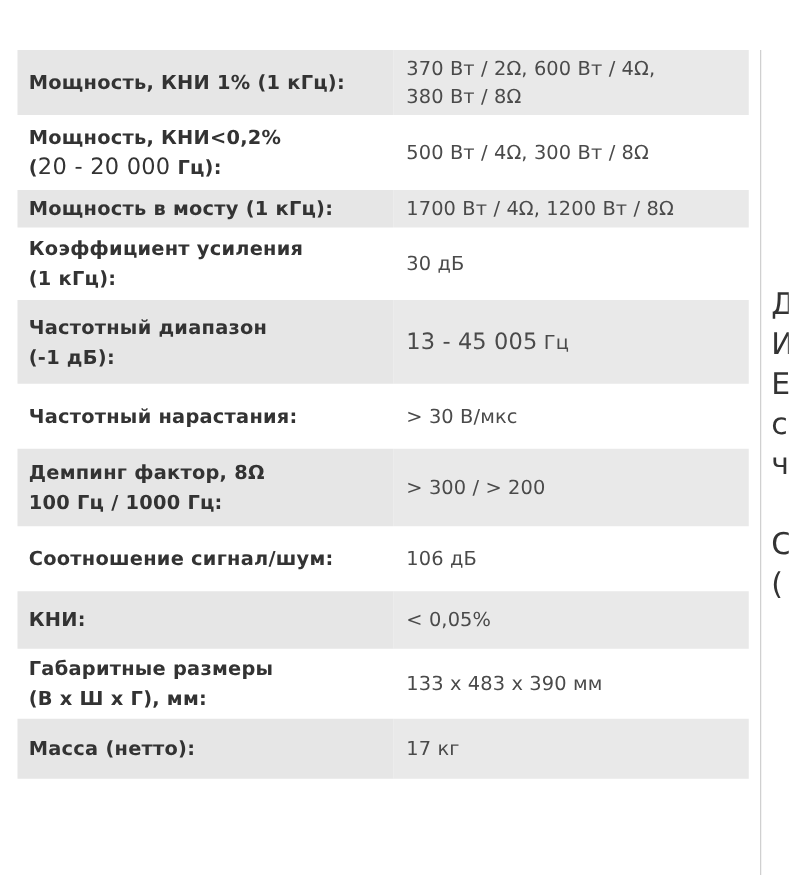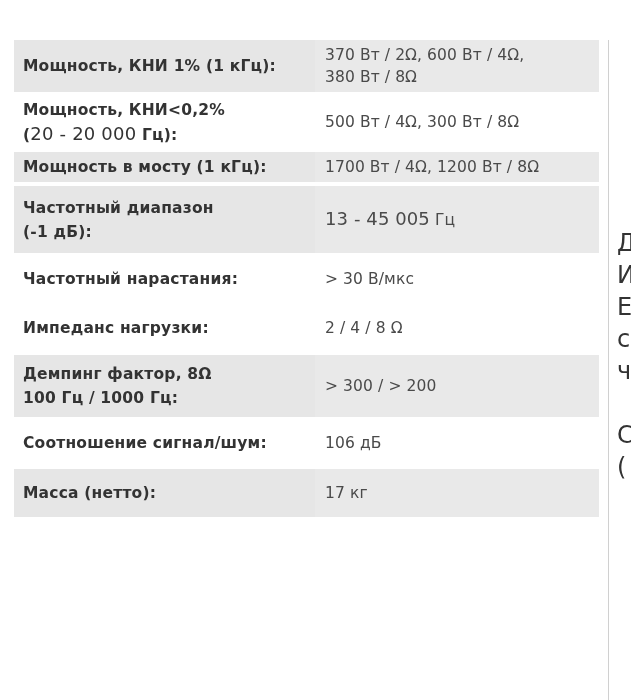--- a/index.html
+++ b/index.html
@@ -92,47 +92,61 @@
         <td class="label">
           <span>Мощность, КНИ&lt;0,2%</span><br>
           <span>(</span><span class="u" style="font-size:18px">20 - 20 000</span><span> Гц):</span>
         </td>
         <td class="val">500 Вт / 4Ω, 300 Вт / 8Ω</td>
       </tr>
       <tr class="spec-row shaded" style="height:30px">
         <td class="label">Мощность в мосту (1 кГц):</td>
         <td class="val">1700 Вт / 4Ω, 1200 Вт / 8Ω</td>
       </tr>
+      <tr class="spec-row" style="height:50px">
+        <td class="label">
+          <span>Коэффициент усиления</span><br>
+          <span>(1 кГц):</span>
+        </td>
+        <td class="val">30 дБ</td>
+      </tr>
       <tr class="spec-row shaded" style="height:67px">
         <td class="label">
           <span>Частотный диапазон</span><br>
           <span>(-1 дБ):</span>
         </td>
         <td class="val">
           <span class="u">13 - 45 005</span><span> Гц</span>
         </td>
       </tr>
       <tr class="spec-row" style="height:44px">
         <td class="label">Частотный нарастания:</td>
         <td class="val">&gt; 30 В/мкс</td>
       </tr>
-      <tr class="spec-row" style="height:46px">
-        <td class="label">Импеданс нагрузки:</td>
-        <td class="val">2 / 4 / 8 Ω</td>
-      </tr>
       <tr class="spec-row shaded" style="height:62px">
         <td class="label">
           <span>Демпинг фактор, 8Ω</span><br>
           <span>100 Гц / 1000 Гц:</span>
         </td>
         <td class="val">&gt; 300 / &gt; 200</td>
       </tr>
       <tr class="spec-row" style="height:44px">
         <td class="label">Соотношение сигнал/шум:</td>
         <td class="val">106 дБ</td>
+      </tr>
+      <tr class="spec-row shaded" style="height:46px">
+        <td class="label">КНИ:</td>
+        <td class="val">&lt; 0,05%</td>
+      </tr>
+      <tr class="spec-row" style="height:48px">
+        <td class="label">
+          <span>Габаритные размеры</span><br>
+          <span>(В x Ш x Г), мм:</span>
+        </td>
+        <td class="val">133 x 483 x 390 мм</td>
       </tr>
       <tr class="spec-row shaded" style="height:48px">
         <td class="label">Масса (нетто):</td>
         <td class="val">17 кг</td>
       </tr>
     </tbody>
   </table>
 
   <div class="divider"></div>
 

